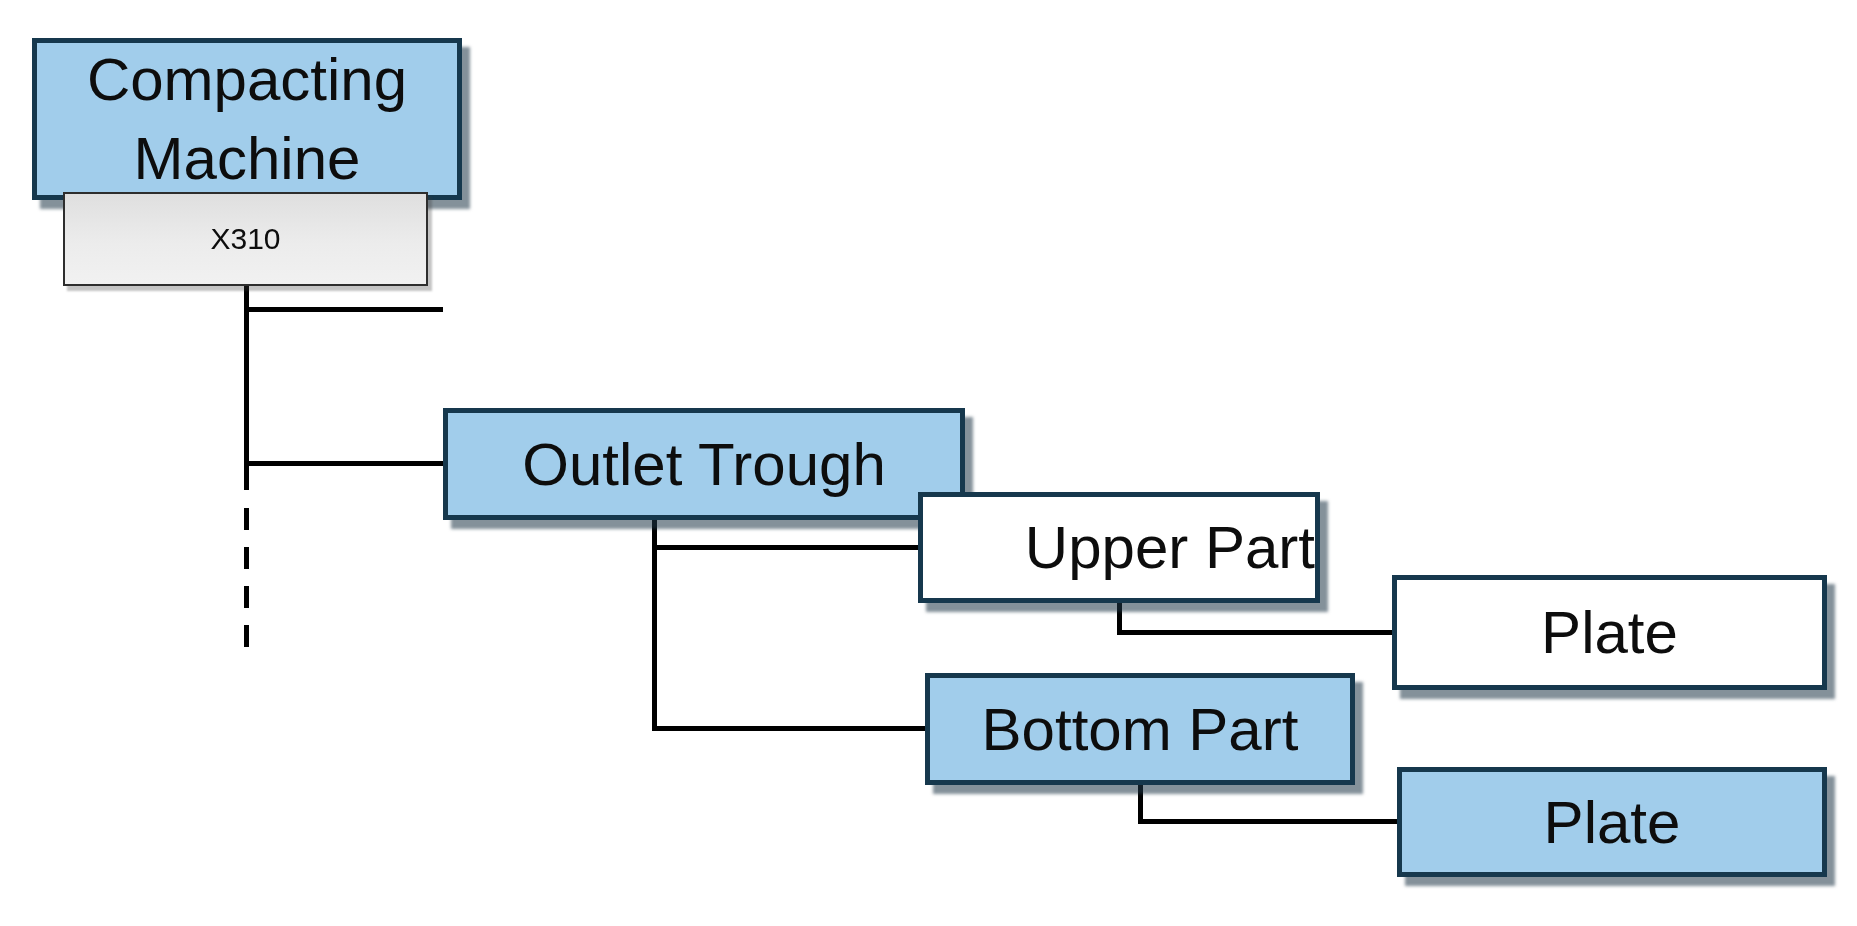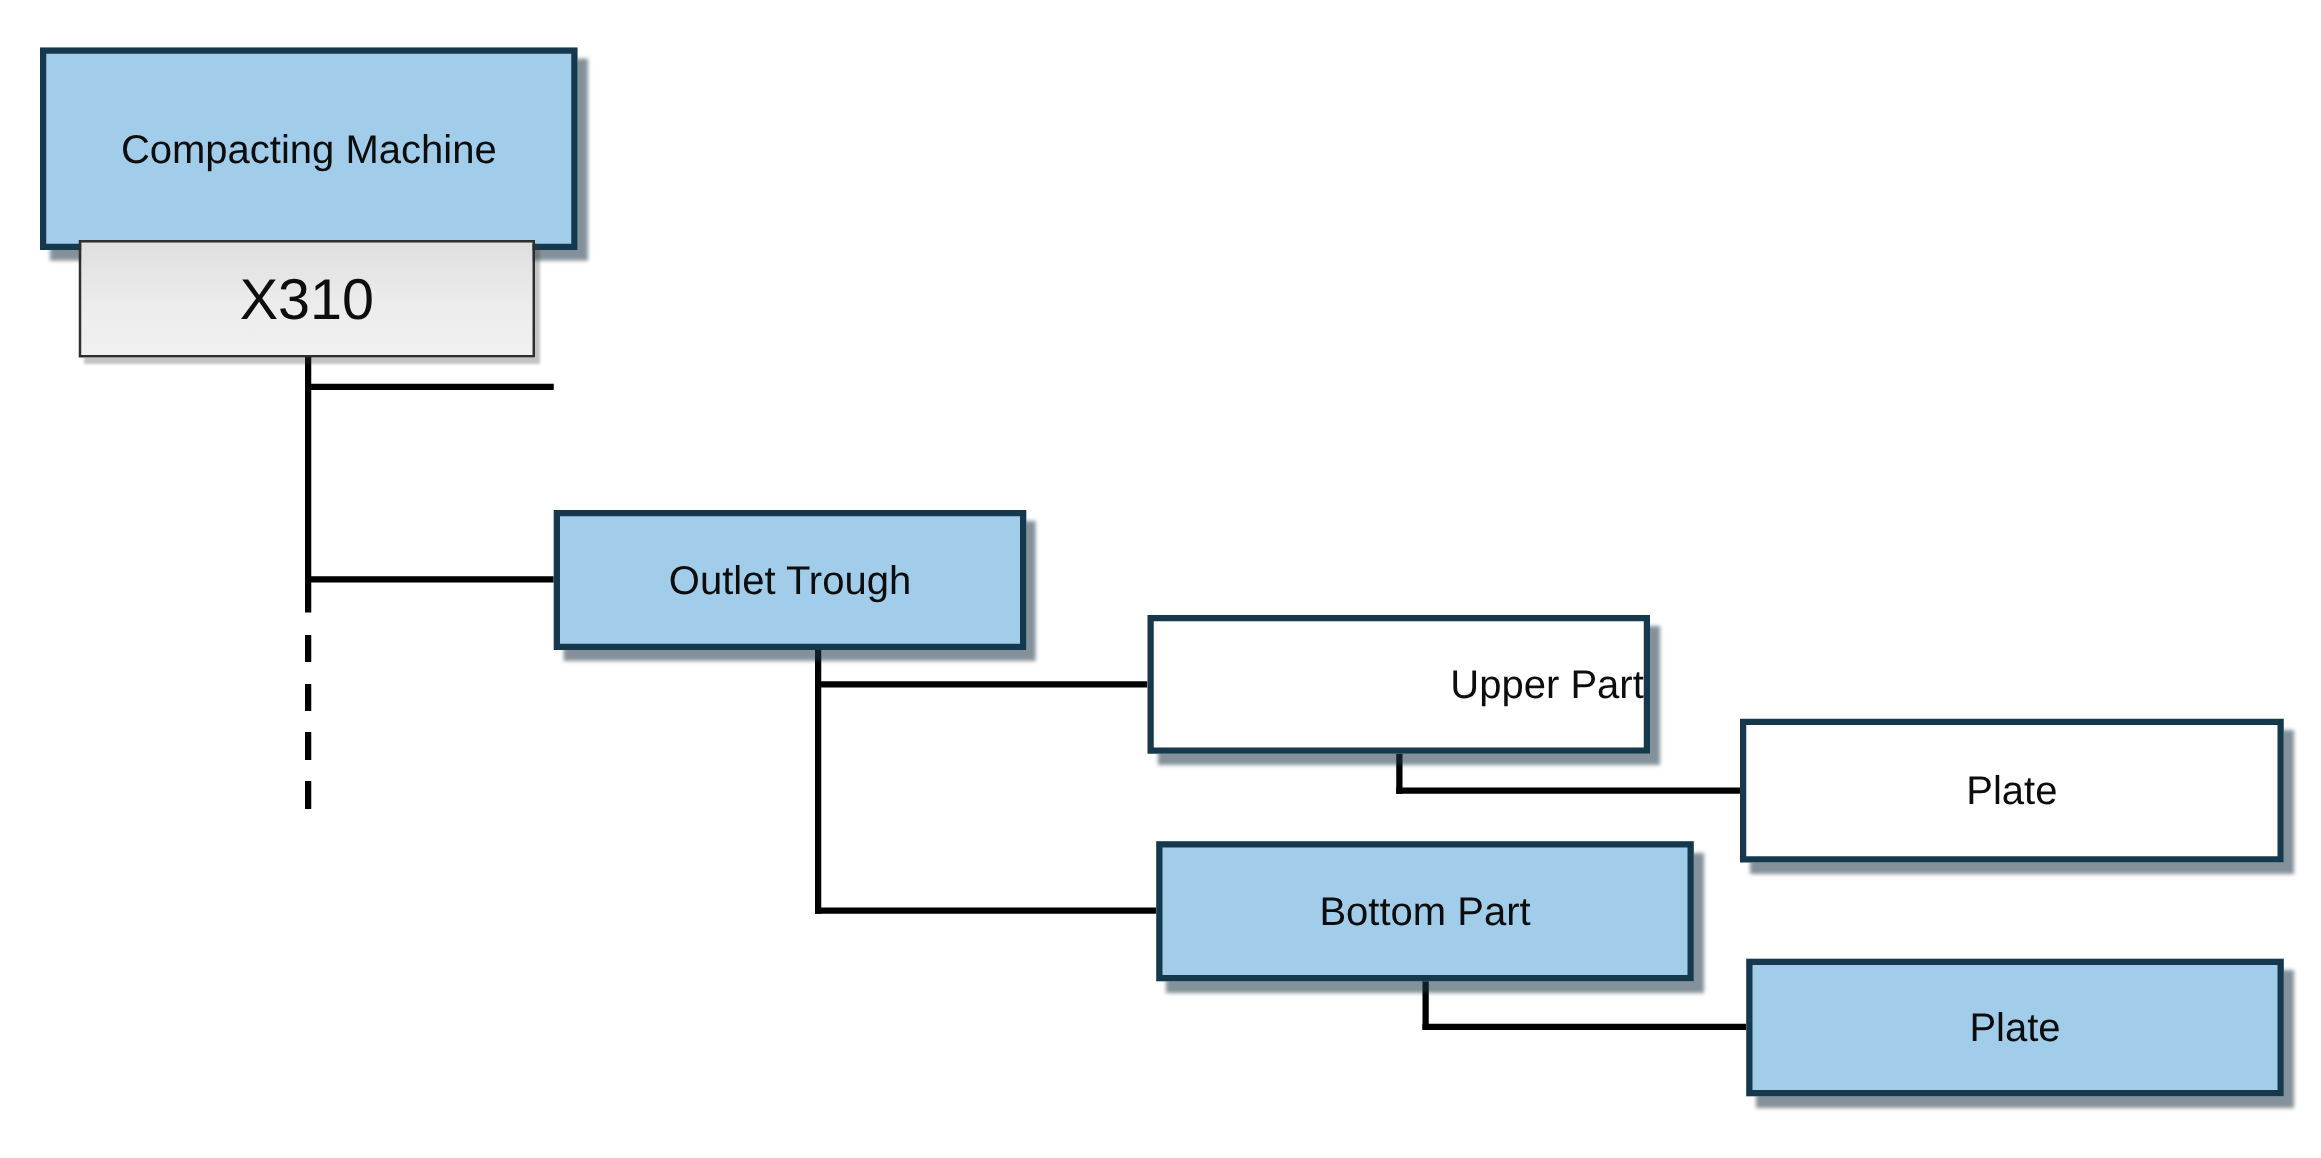--- a/index.html
+++ b/index.html
@@ -31,31 +31,31 @@
   
   .node {
     position: absolute;
     box-sizing: border-box;
     border: 5px solid #16384d;
     display: flex;
     align-items: center;
     justify-content: center;
     text-align: center;
     color: #0d0d0d;
-    font-size: 32px;
+    font-size: 60px;
     line-height: 1.15;
     z-index: 2;
     box-shadow: 8px 9px 3px rgba(31, 55, 71, 0.55);
   }
   .node.highlight { background: #a1cdeb; }
   .node.plain     { background: #ffffff; }
   .node.badge {
     background: linear-gradient(to bottom, #dfdfdf 0%, #ececec 55%, #f1f1f1 100%);
     border: 2px solid #2e2e2e;
-    font-size: 46px;
+    font-size: 30px;
     z-index: 3;
     box-shadow: 4px 5px 2px rgba(60, 60, 60, 0.3);
   }
   .node-root .lbl { display: inline-block; max-width: 330px; line-height: 1.32; }
   .lbl { pointer-events: none; }
 </style>
 </head>
 <body>
 
 <div class="canvas">
@@ -77,21 +77,21 @@
 
   <div class="node highlight node-root" style="left:32px; top:38px; width:430px; height:162px;">
     <span class="lbl">Compacting Machine</span>
   </div>
 
   <div class="node badge" style="left:63px; top:192px; width:365px; height:94px;">
     <span class="lbl">X310</span>
   </div>
 
 
-  <div class="node highlight" style="left:443px; top:408px; width:378px; height:112px;">
+  <div class="node highlight" style="left:443px; top:408px; width:522px; height:112px;">
     <span class="lbl">Outlet Trough</span>
   </div>
 
   <div class="node plain" style="left:918px; top:492px; width:402px; height:111px;justify-content:flex-end;">
     <span class="lbl">Upper Part</span>
   </div>
 
   <div class="node plain" style="left:1392px; top:575px; width:435px; height:115px;">
     <span class="lbl">Plate</span>
   </div>

